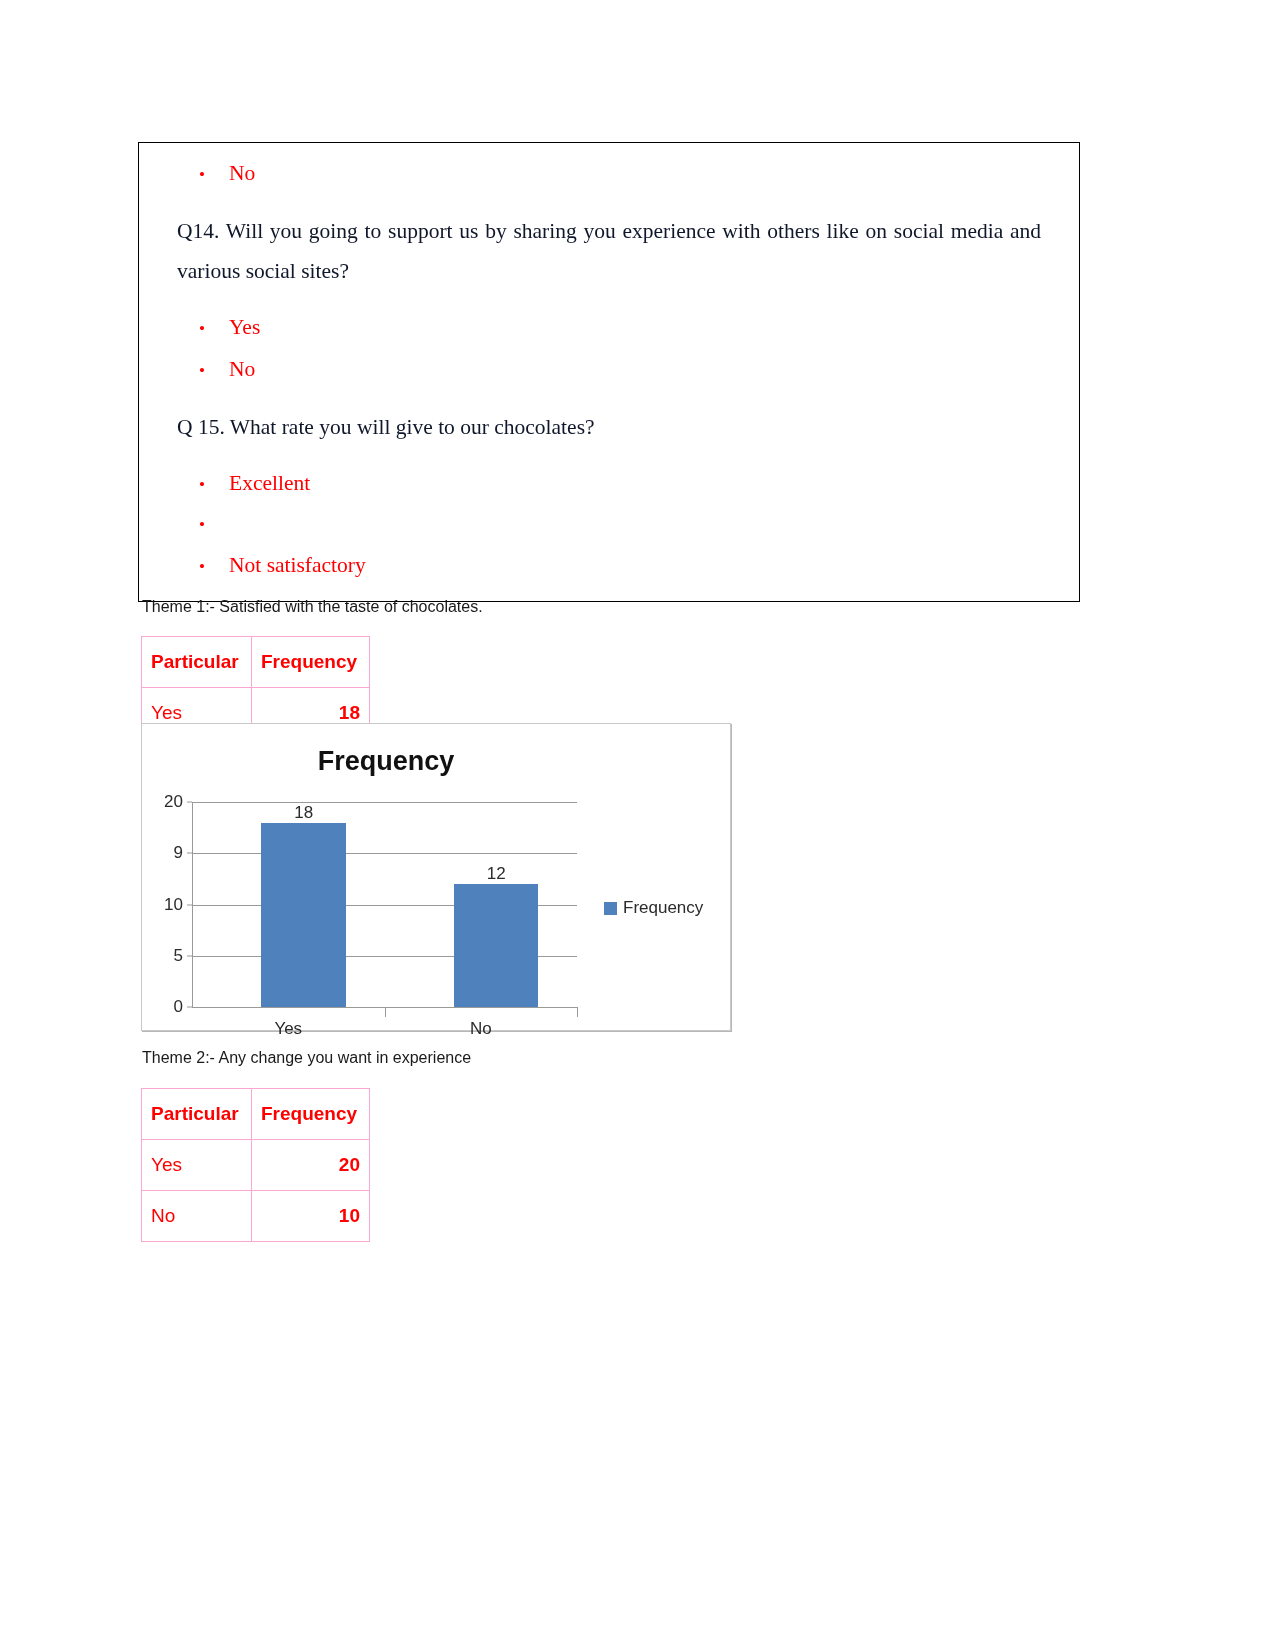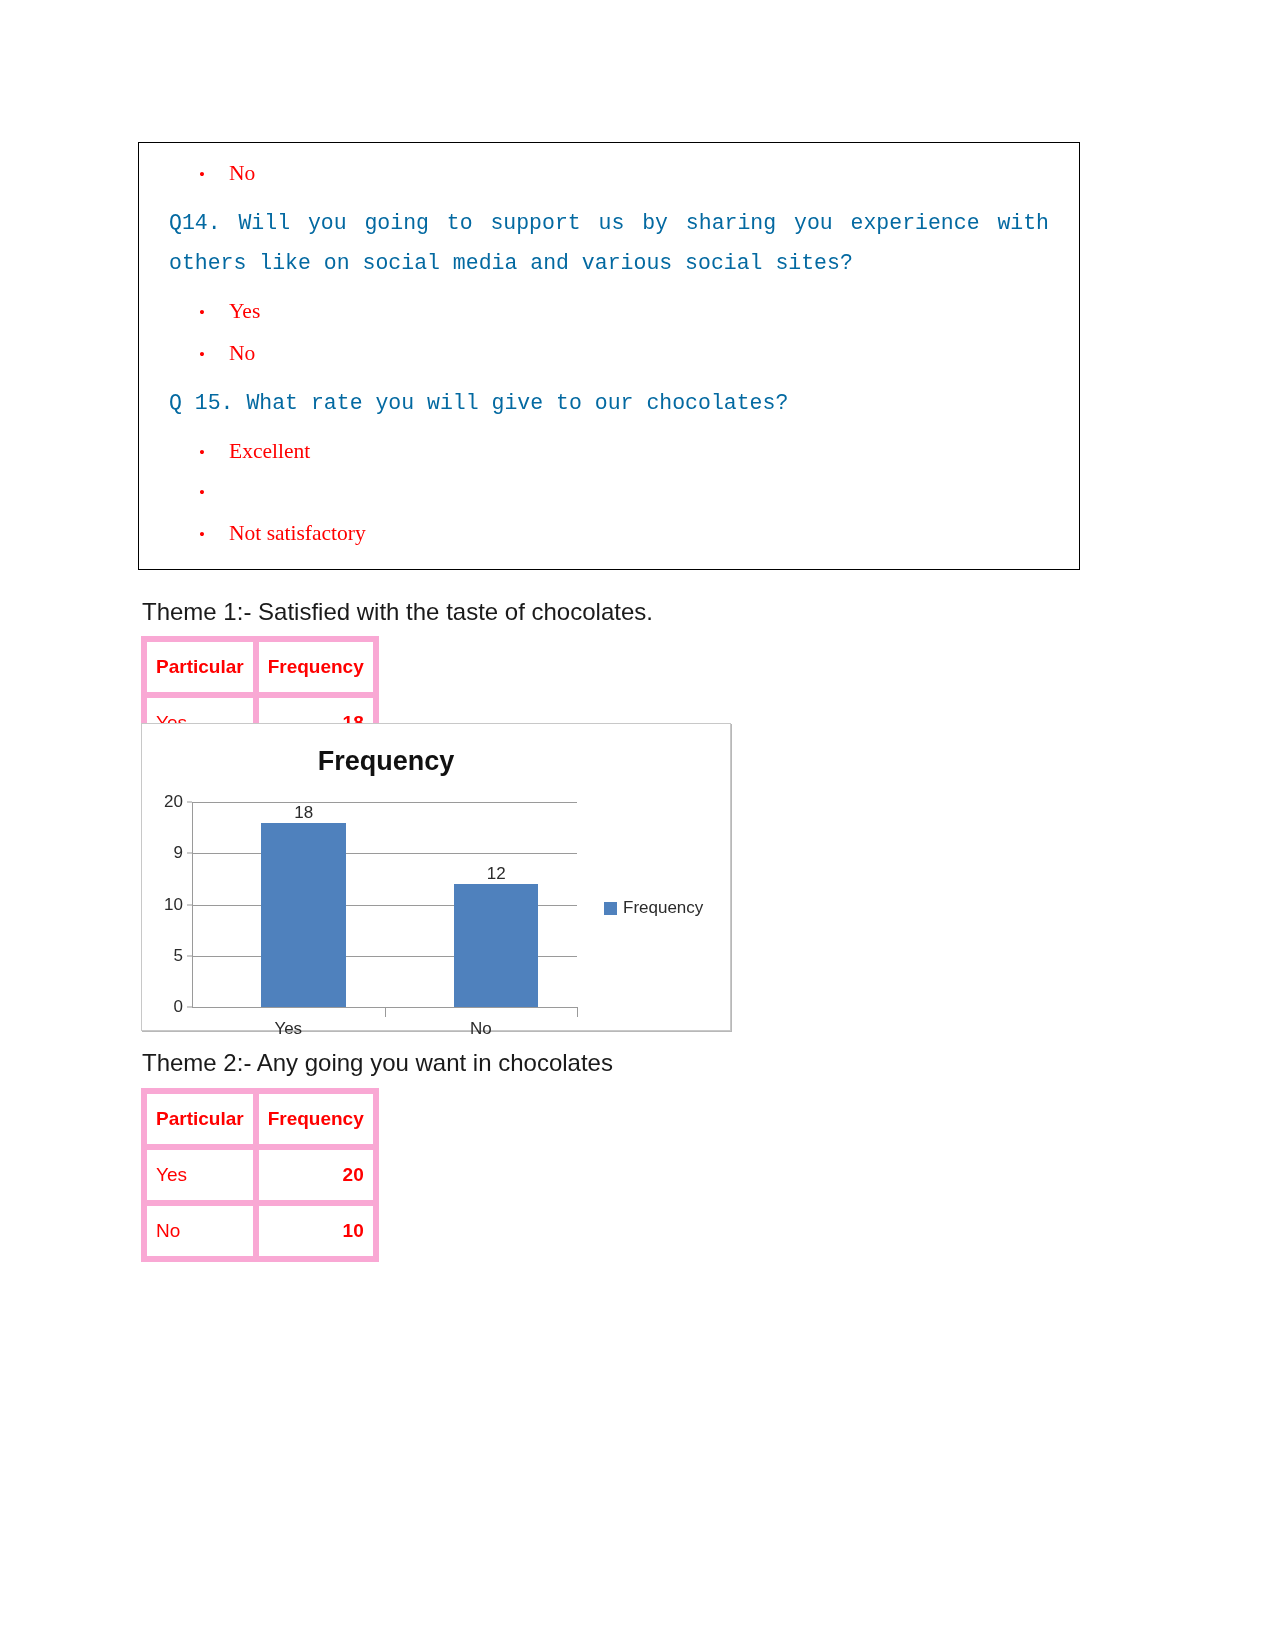--- a/index.html
+++ b/index.html
@@ -20,26 +20,26 @@
   .qbox {
     position: absolute;
     left: 138px;
     top: 142px;
     width: 942px;
     border: 1px solid #000000;
     padding: 10px 22px 14px 22px;
     background: #ffffff;
   }
   .q-para {
-    font-family: Liberation Mono, monospace;
-    color: #0369a1;
+    font-family: Liberation Serif, serif;
+    color: #0f172a;
     font-size: 21.5px;
     line-height: 40px;
     text-align: justify;
-    margin: 8px;
+    margin: 16px;
     text-justify: inter-word;
   }
   .q-para.last-line-left { text-align-last: left; }
   .bullet-row {
     display: flex;
     align-items: baseline;
     font-family: "Liberation Serif", serif;
     color: #ff0000;
     font-size: 21.5px;
     line-height: 40px;
@@ -50,36 +50,36 @@
     padding-left: 38px;
     font-size: 17px;
     line-height: 40px;
   }
   .bullet-label { flex: 1; }
 
   
   .theme-heading {
     position: absolute;
     font-family: "Liberation Sans", sans-serif;
-    font-size: 24px;
+    font-size: 16px;
     color: #1a1a1a;
     white-space: nowrap;
   }
 
   
   .freq-table {
     position: absolute;
     border-collapse: collapse;
     font-family: "Liberation Sans", sans-serif;
     font-size: 19px;
     color: #ff0000;
     background: #ffffff;
   }
   .freq-table td, .freq-table th {
-    border: 6px solid #f9a8d4;
+    border: 1px solid #f9a8d4;
     padding: 14px 9px;
     height: 29px;
     vertical-align: middle;
   }
   .freq-table th {
     font-weight: bold;
     text-align: left;
     color: #ff0000;
   }
   .freq-table .col-particular { width: 110px; text-align: left; }
@@ -291,21 +291,21 @@
     <div class="xtick-label" style="left:25%;">Yes</div>
     <div class="xtick-label" style="left:75%;">No</div>
   </div>
 
   <div class="legend">
     <span class="legend-swatch"></span>
     <span>Frequency</span>
   </div>
 </div>
 
-<div class="theme-heading" style="left:142px; top:1049px;">Theme 2:- Any going you want in chocolates</div>
+<div class="theme-heading" style="left:142px; top:1049px;">Theme 2:- Any change you want in experience</div>
 
 <table class="freq-table" style="left:141px; top:1088px;">
   <tbody>
       <tr>
     <th class="col-particular">Particular</th>
     <th class="col-frequency">Frequency</th>
   </tr>
   <tr>
     <td class="col-particular">Yes</td>
     <td class="col-frequency num">20</td>

